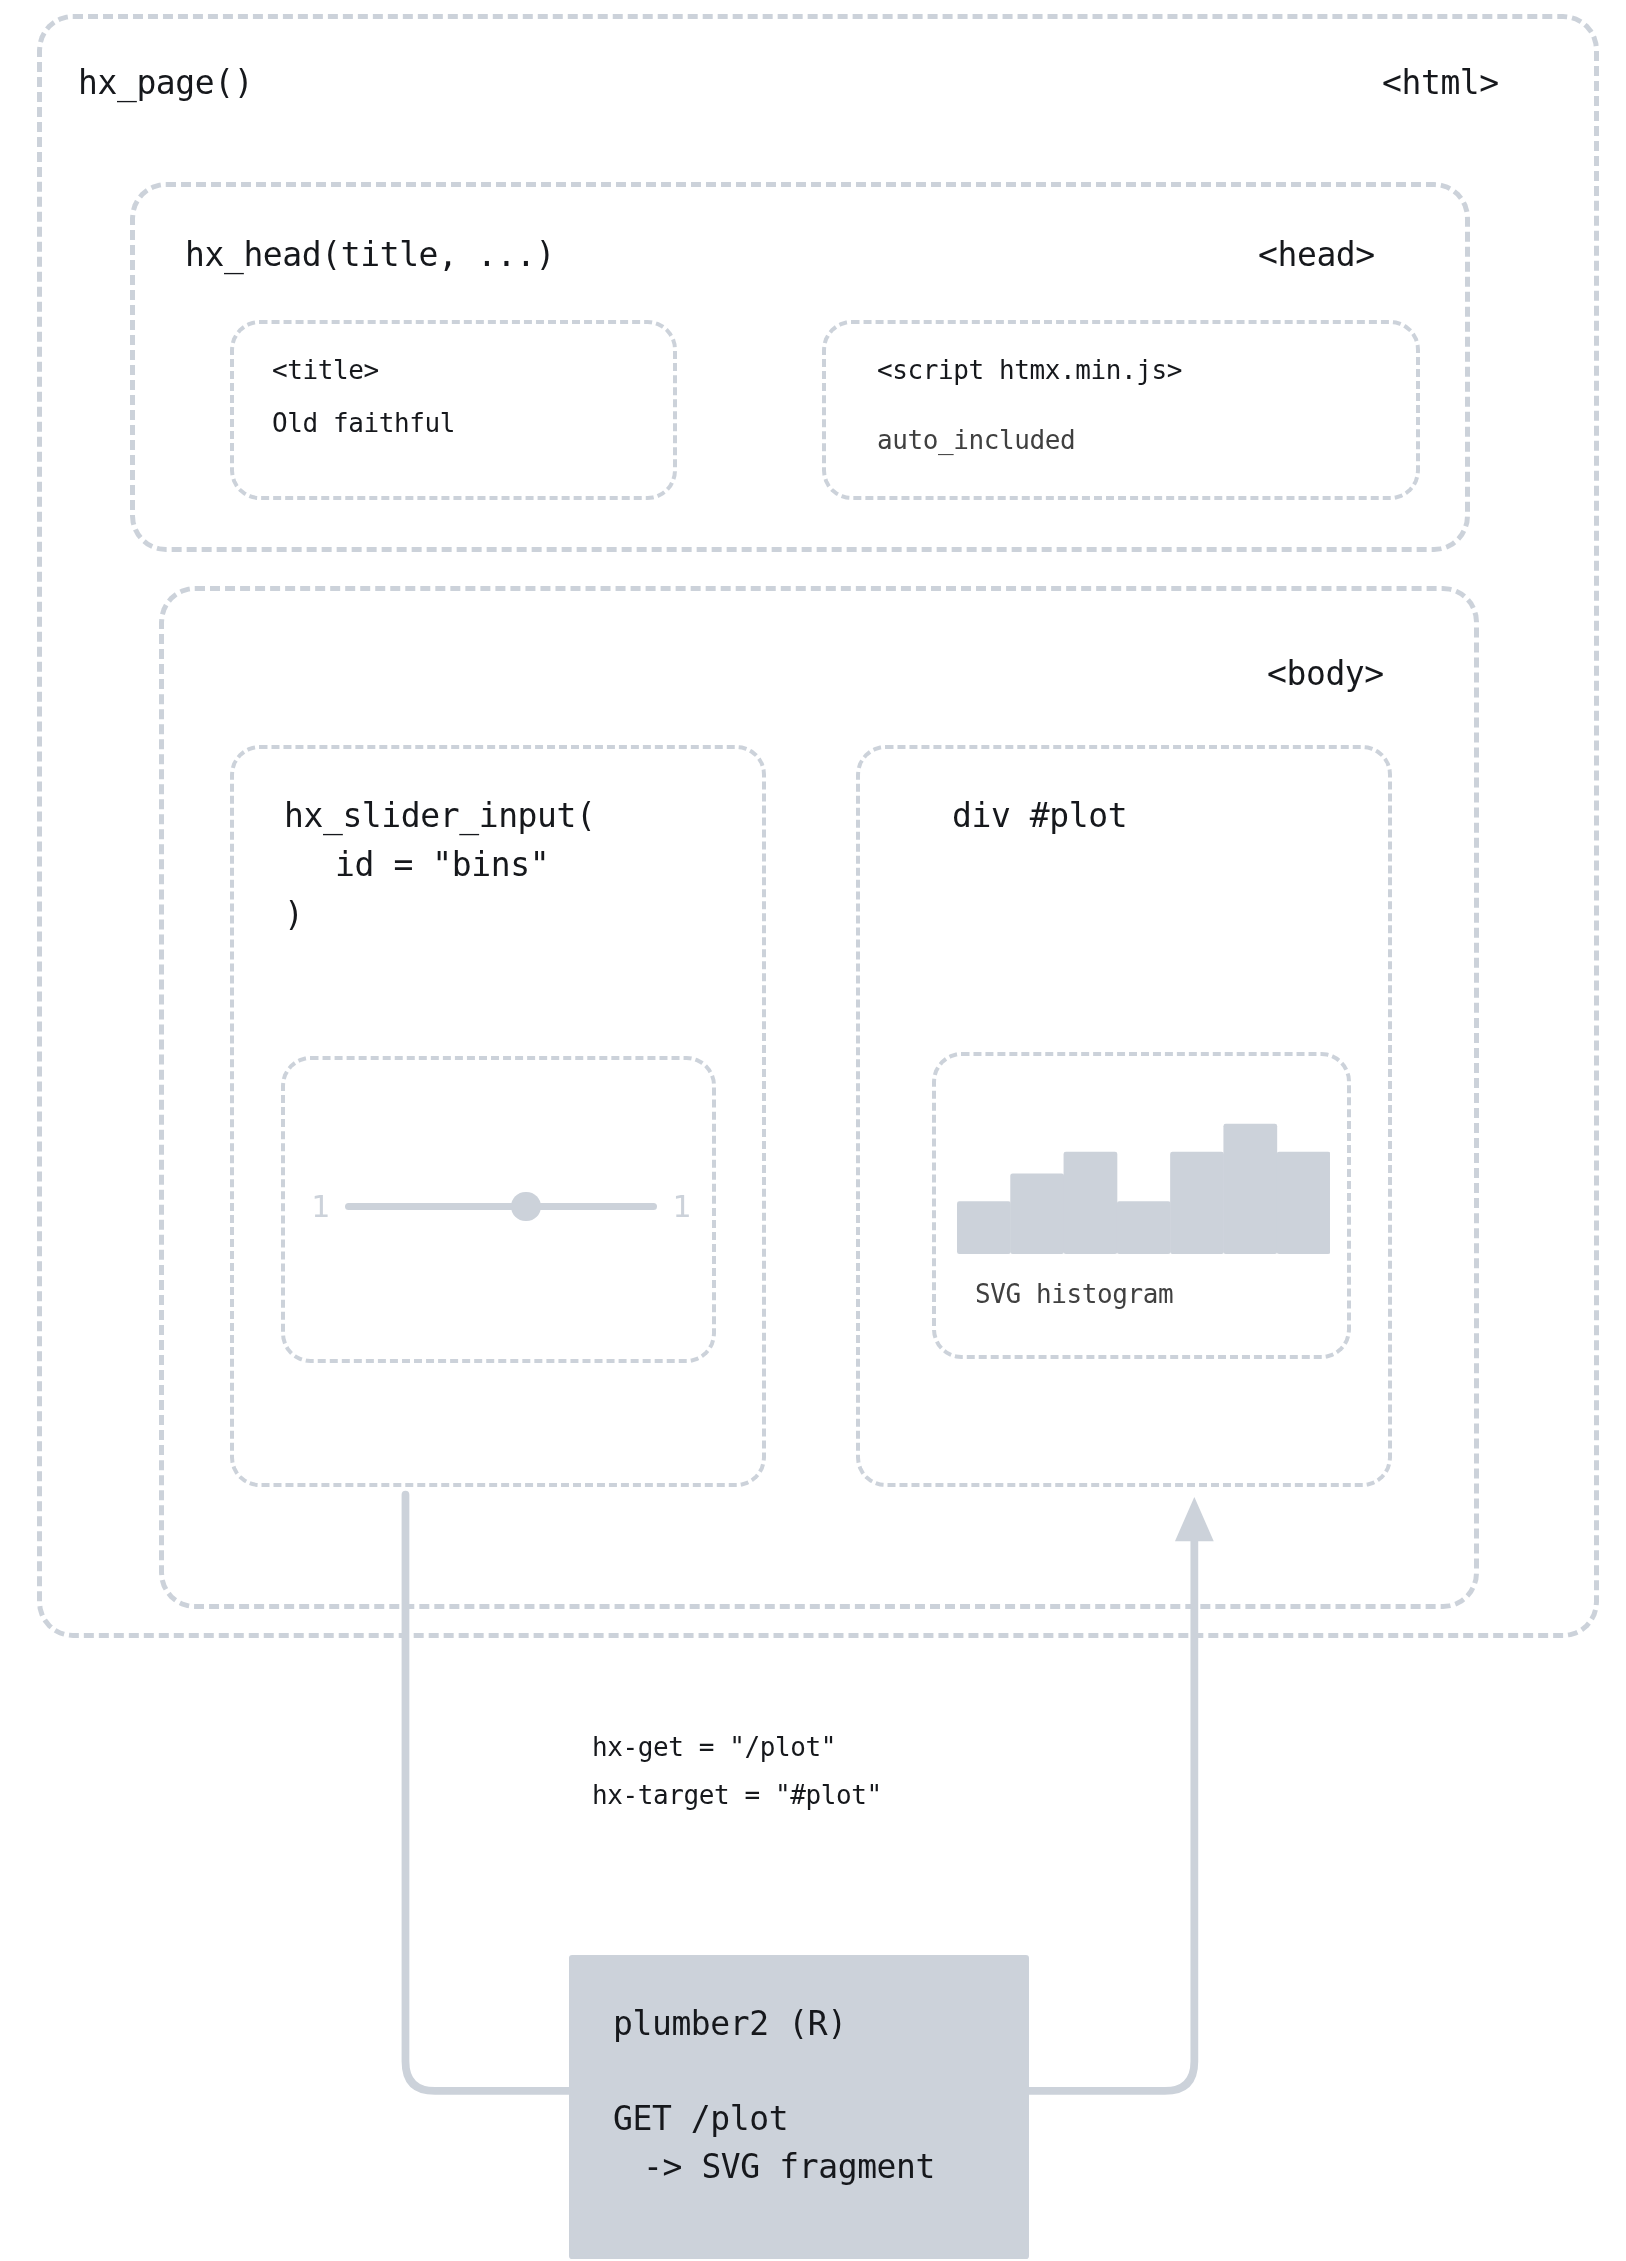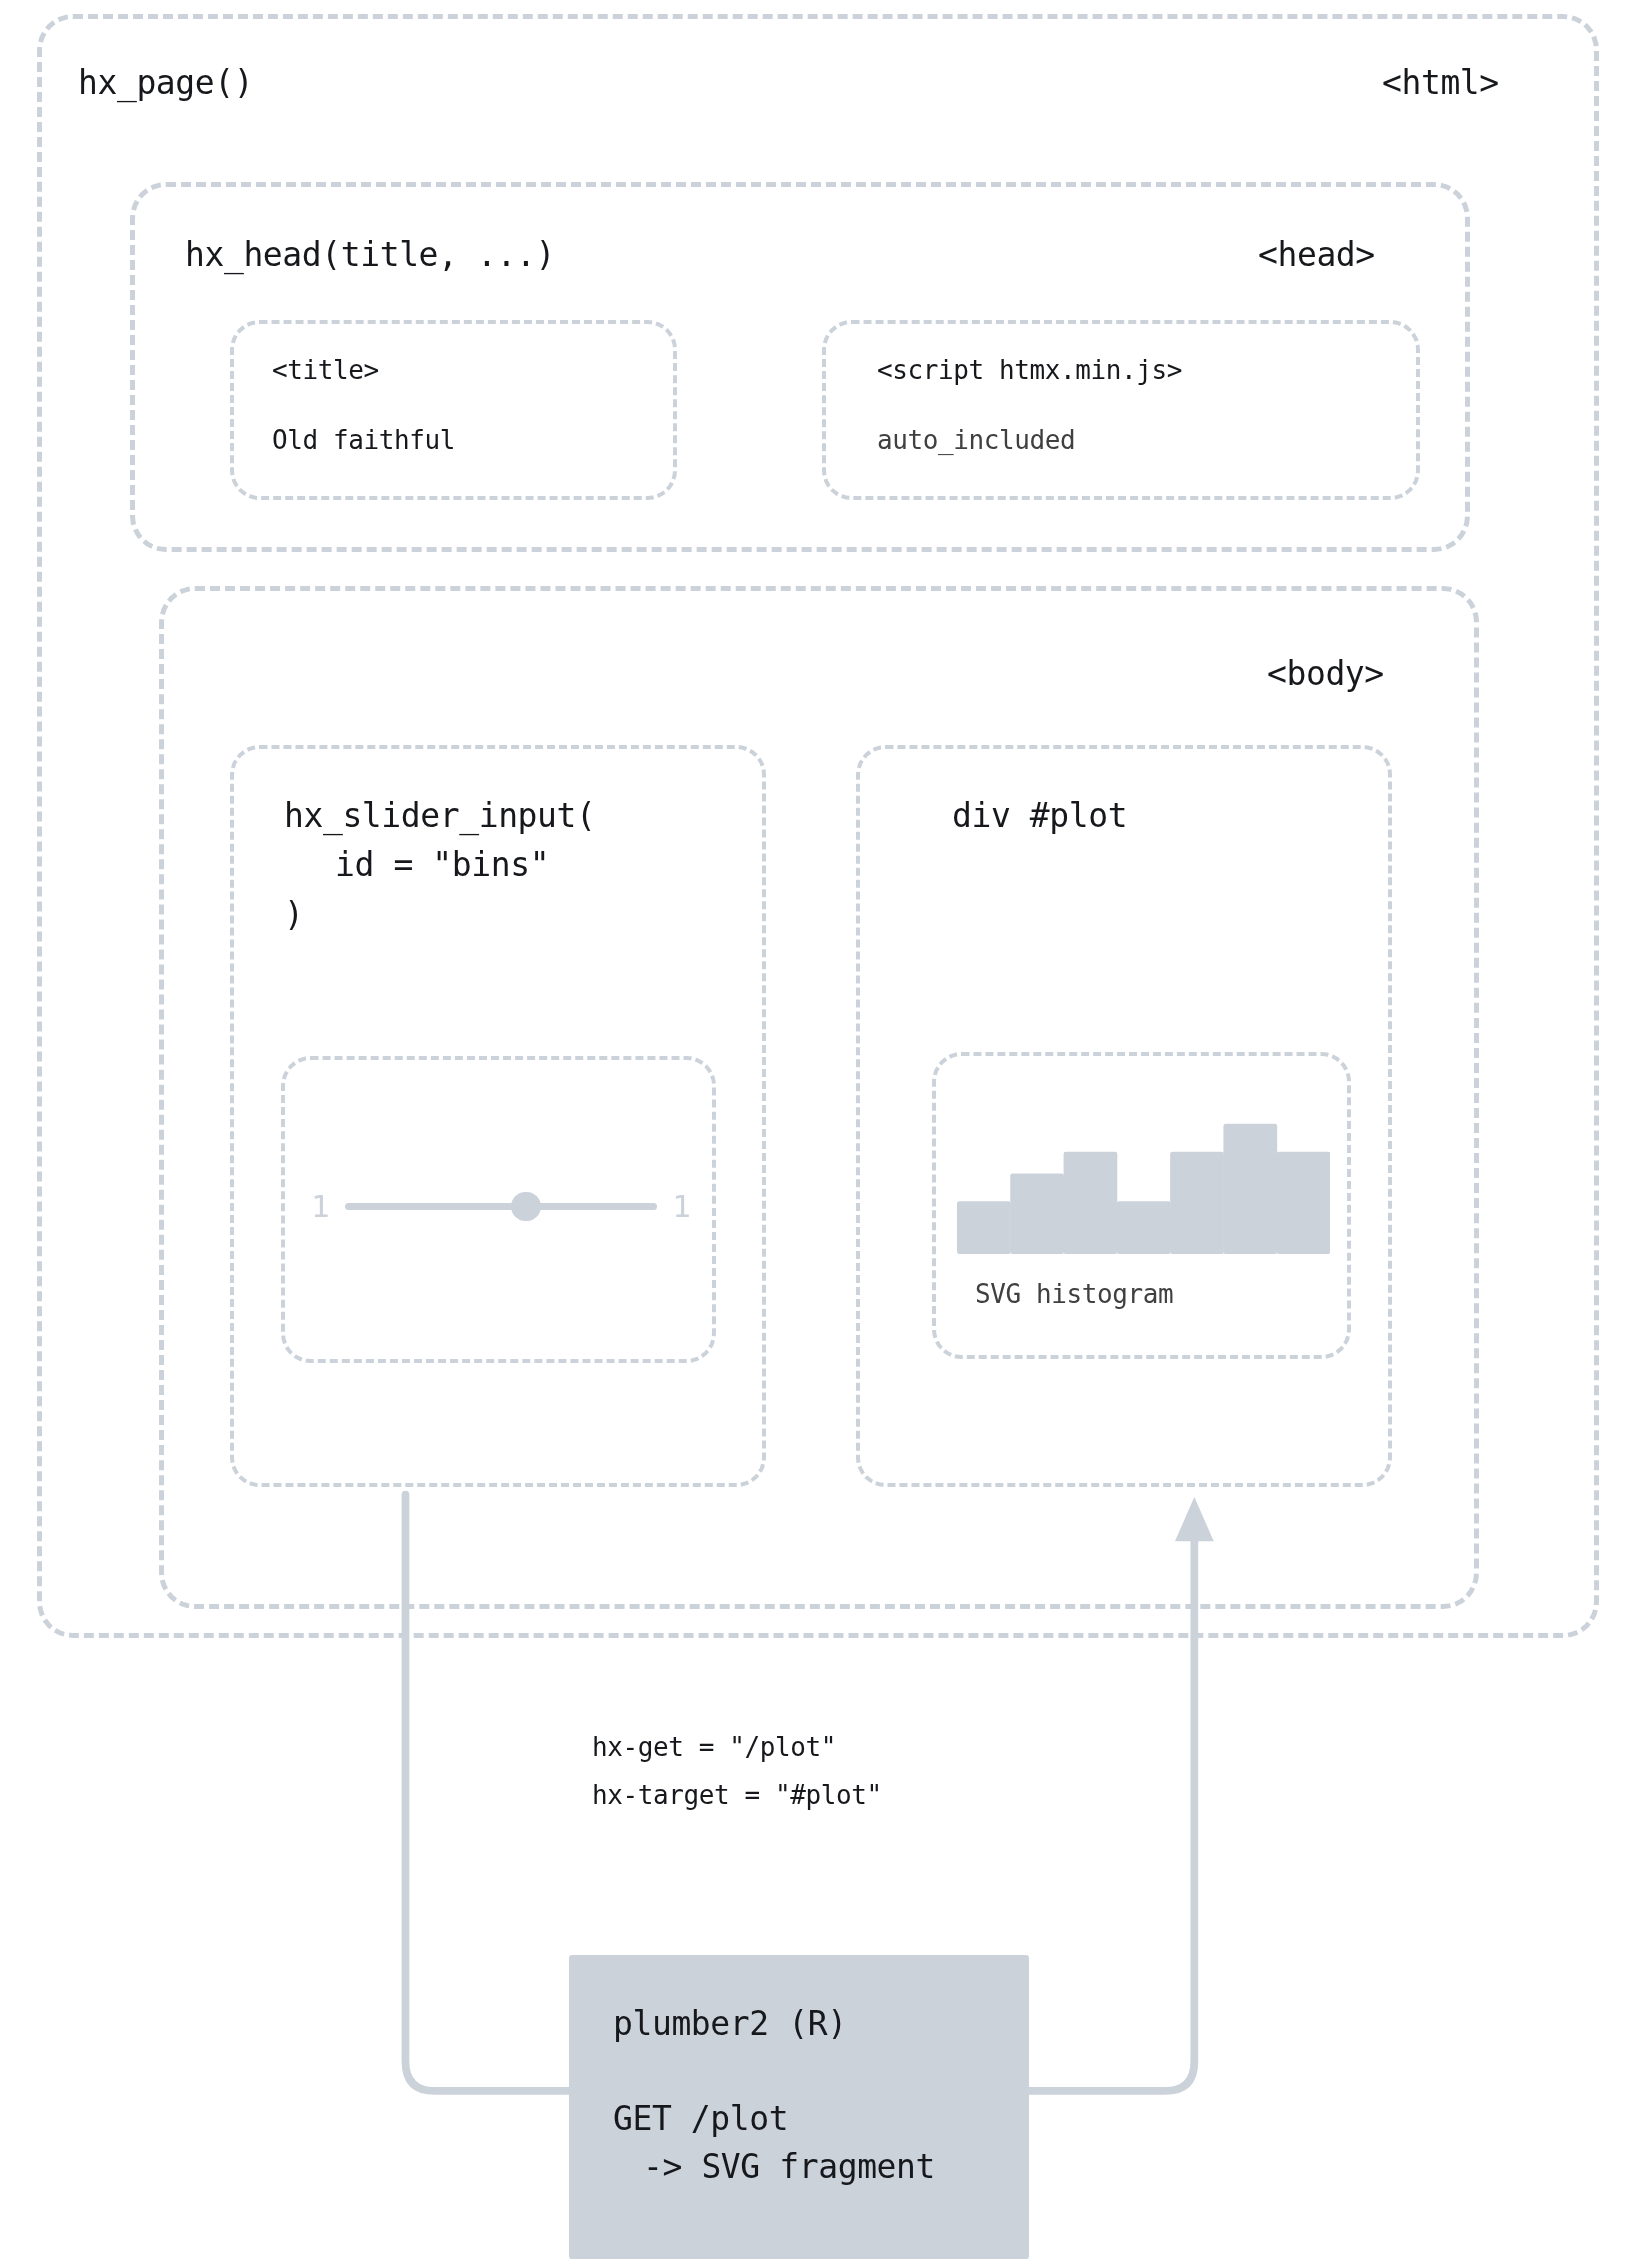--- a/index.html
+++ b/index.html
@@ -37,21 +37,21 @@
   #html-title{ left:78px; top:61px; }
   #html-tag{ left:1382px; top:61px; }
 
   
   #head-box{ left:130px; top:182px; width:1340px; height:370px; }
   #head-title{ left:185px; top:233px; }
   #head-tag{ left:1258px; top:233px; }
 
   #title-box{ left:230px; top:320px; width:447px; height:180px; }
   #title-tag{ left:272px; top:353px; }
-  #title-val{ left:272px; top:423px; }
+  #title-val{ left:272px; top:406px; }
 
   #script-box{ left:822px; top:320px; width:598px; height:180px; }
   #script-tag{ left:877px; top:353px; }
   #script-note{ left:877px; top:423px; }
 
   
   #body-box{ left:159px; top:586px; width:1320px; height:1023px; }
   #body-tag{ left:1267px; top:652px; }
 
   

